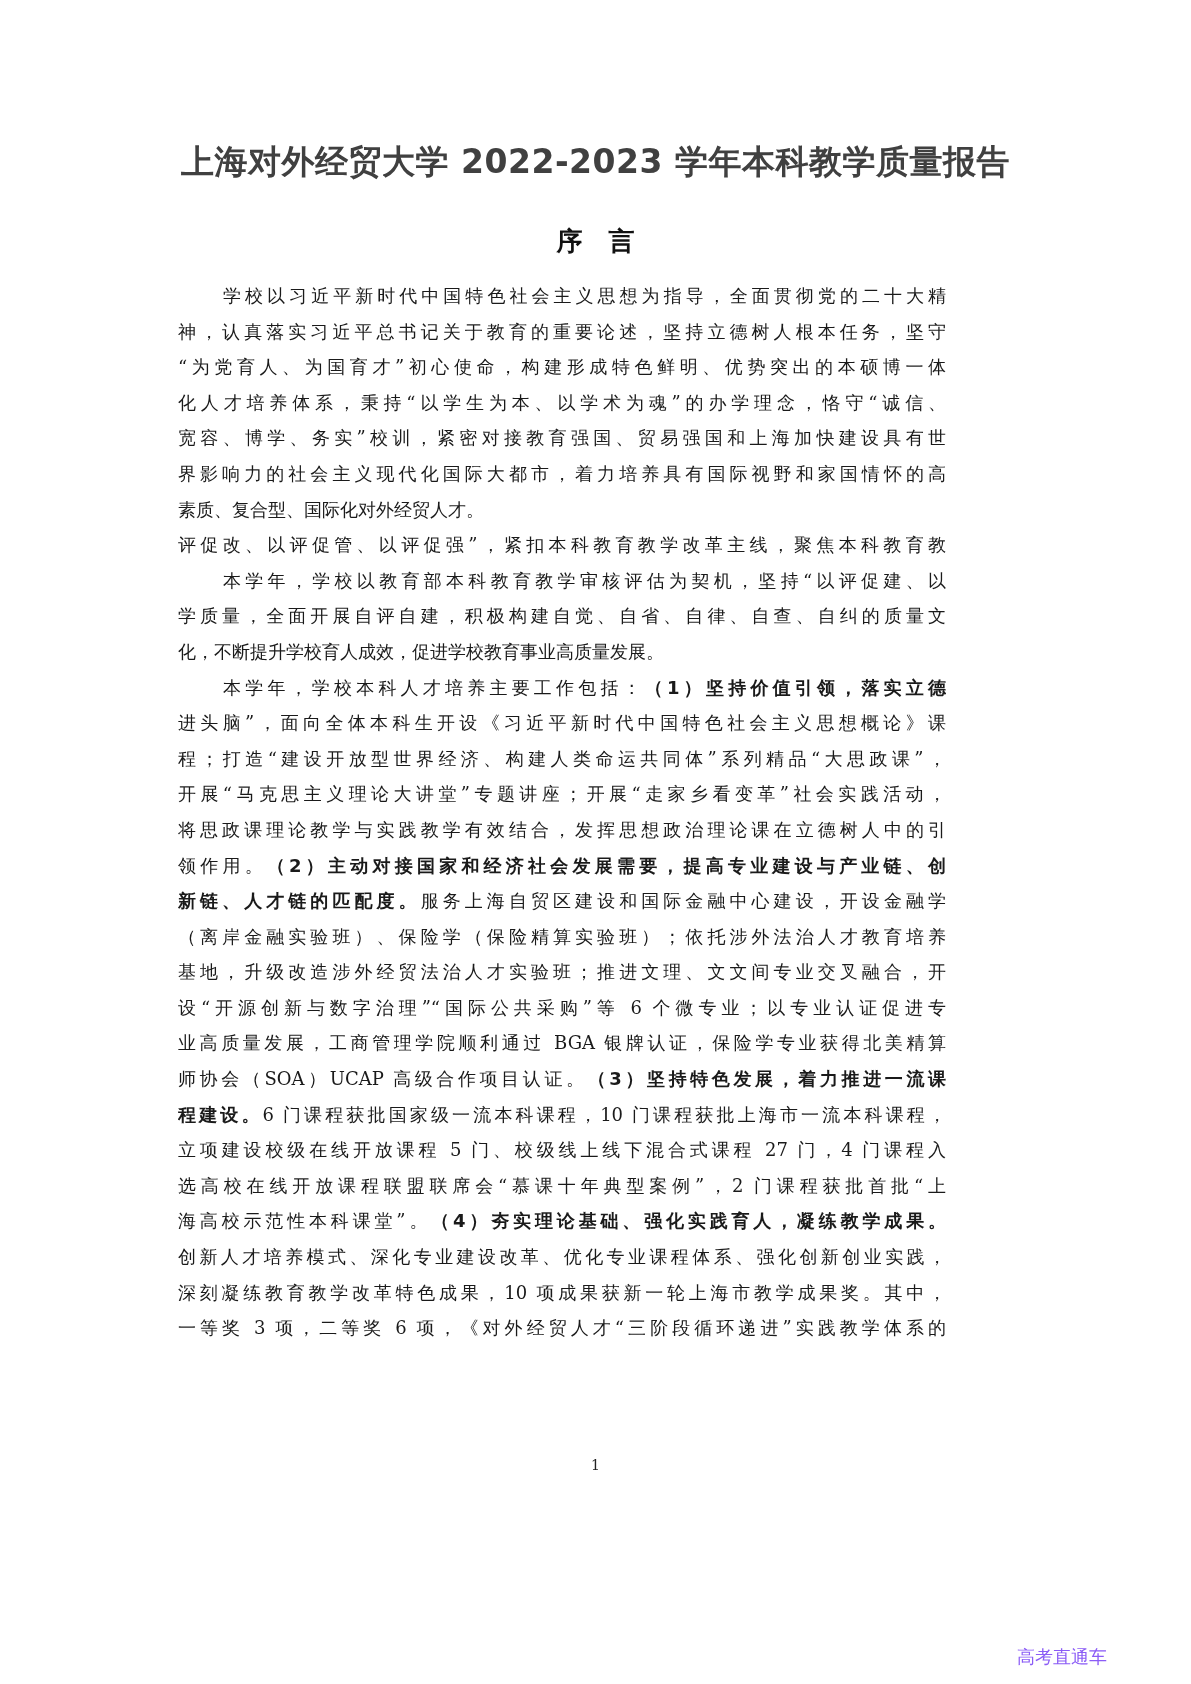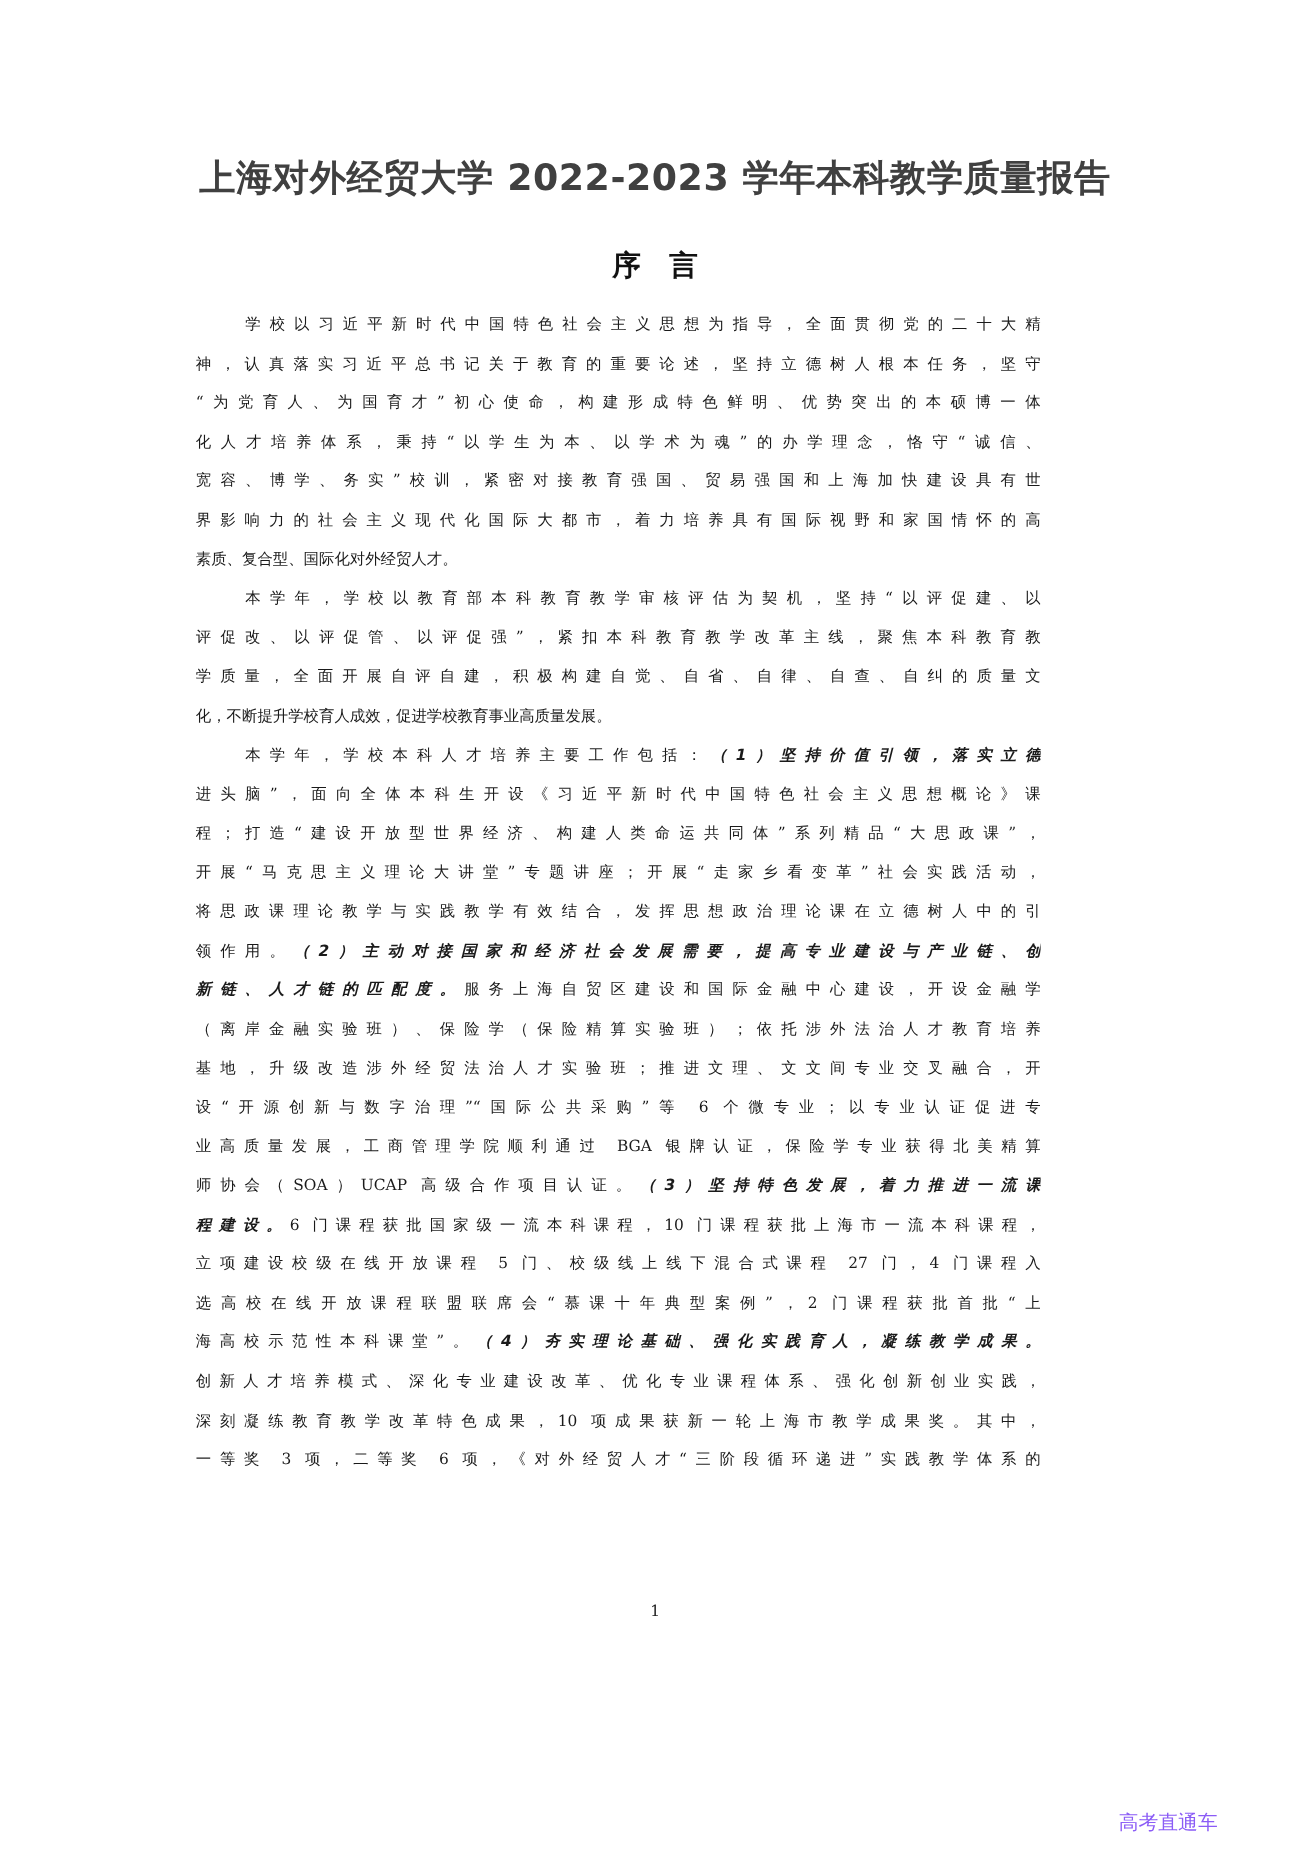--- a/index.html
+++ b/index.html
@@ -13,26 +13,26 @@
       font-family: "DejaVu Sans", "Liberation Sans", sans-serif; font-weight: bold;
       font-size: 33px; letter-spacing: 0.5px; color: #404040;
     }
     .subtitle {
       position: absolute; left: 0; top: 224px; width: 1191px; text-align: center;
       font-family: Liberation Serif, serif; font-weight: bold;
       font-size: 26px; color: #111; word-spacing: 0;
     }
     .body-text { position: absolute; left: 178px; top: 278px; width: 768px; }
     .line {
-      height: 35.6px; line-height: 35.6px; font-size: 14px; white-space: nowrap;
+      height: 35.6px; line-height: 35.6px; font-size: 18px; white-space: nowrap;
       text-align: justify; text-align-last: justify; overflow: hidden;
     }
     .line.last { text-align-last: left; }
     .line.indent { padding-left: 45px; }
-    .line b { font-family: "DejaVu Sans", "Liberation Sans", sans-serif; font-weight: bold; font-style: italic; }
+    .line b { font-family: "DejaVu Sans", "Liberation Sans", sans-serif; font-weight: bold; }
     .page-number {
       position: absolute; left: 0; top: 1457px; width: 1191px; text-align: center;
       font-size: 14px; color: #222;
     }
     .watermark {
       position: absolute; left: 1017px; top: 1645px;
       font-family: "DejaVu Sans", "Liberation Sans", sans-serif; font-size: 18px; color: #8b5cf6;
     }
   </style>
 </head>
@@ -42,22 +42,22 @@
   <div class="title">上海对外经贸大学 2022-2023 学年本科教学质量报告</div>
   <div class="subtitle">序　言</div>
   <div class="body-text" id="body-text">
       <div class="line indent"><span>学校以习近平新时代中国特色社会主义思想为指导，全面贯彻党的二十大精</span></div>
       <div class="line"><span>神，认真落实习近平总书记关于教育的重要论述，坚持立德树人根本任务，坚守</span></div>
       <div class="line"><span>“为党育人、为国育才”初心使命，构建形成特色鲜明、优势突出的本硕博一体</span></div>
       <div class="line"><span>化人才培养体系，秉持“以学生为本、以学术为魂”的办学理念，恪守“诚信、</span></div>
       <div class="line"><span>宽容、博学、务实”校训，紧密对接教育强国、贸易强国和上海加快建设具有世</span></div>
       <div class="line"><span>界影响力的社会主义现代化国际大都市，着力培养具有国际视野和家国情怀的高</span></div>
       <div class="line last"><span>素质、复合型、国际化对外经贸人才。</span></div>
+      <div class="line"><span>评促改、以评促管、以评促强”，紧扣本科教育教学改革主线，聚焦本科教育教</span></div>
       <div class="line indent"><span>本学年，学校以教育部本科教育教学审核评估为契机，坚持“以评促建、以</span></div>
-      <div class="line"><span>评促改、以评促管、以评促强”，紧扣本科教育教学改革主线，聚焦本科教育教</span></div>
       <div class="line"><span>学质量，全面开展自评自建，积极构建自觉、自省、自律、自查、自纠的质量文</span></div>
       <div class="line last"><span>化，不断提升学校育人成效，促进学校教育事业高质量发展。</span></div>
       <div class="line indent"><span>本学年，学校本科人才培养主要工作包括：</span><b>（1）坚持价值引领，落实立德</b></div>
       <div class="line"><span>进头脑”，面向全体本科生开设《习近平新时代中国特色社会主义思想概论》课</span></div>
       <div class="line"><span>程；打造“建设开放型世界经济、构建人类命运共同体”系列精品“大思政课”，</span></div>
       <div class="line"><span>开展“马克思主义理论大讲堂”专题讲座；开展“走家乡看变革”社会实践活动，</span></div>
       <div class="line"><span>将思政课理论教学与实践教学有效结合，发挥思想政治理论课在立德树人中的引</span></div>
       <div class="line"><span>领作用。</span><b>（2）主动对接国家和经济社会发展需要，提高专业建设与产业链、创</b></div>
       <div class="line"><b>新链、人才链的匹配度。</b><span>服务上海自贸区建设和国际金融中心建设，开设金融学</span></div>
       <div class="line"><span>（离岸金融实验班）、保险学（保险精算实验班）；依托涉外法治人才教育培养</span></div>

